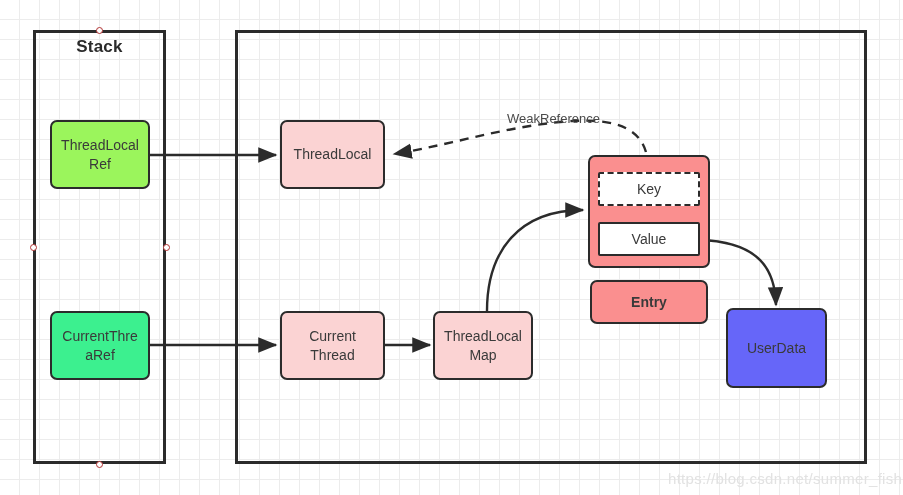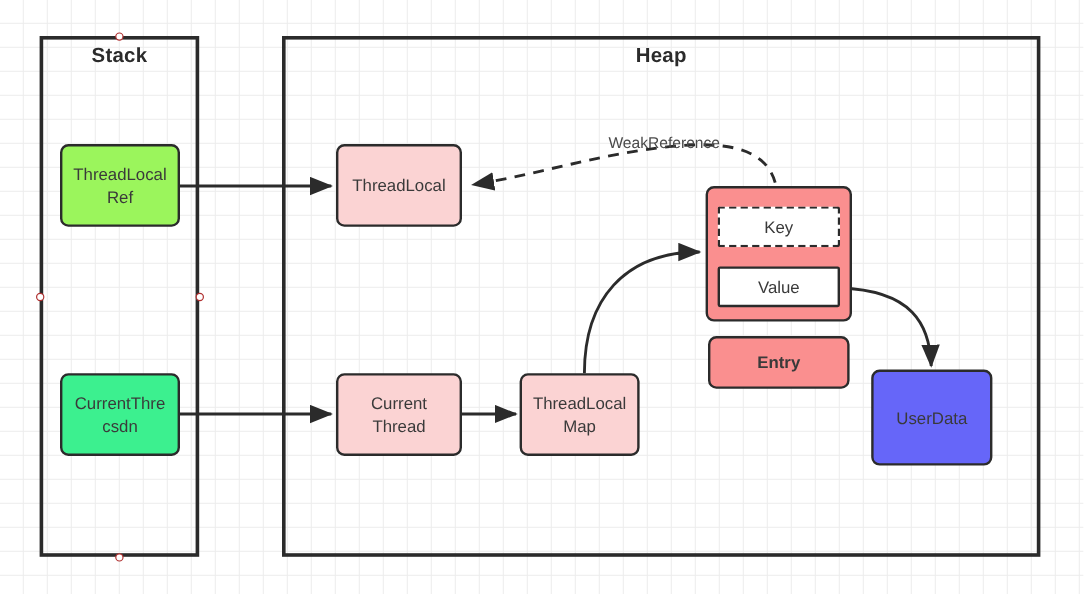--- a/index.html
+++ b/index.html
@@ -92,21 +92,20 @@
 <body>
 
 <div id="canvas">
 
   <div class="container-box" style="left:33px; top:30px; width:133px; height:434px;">
   </div>
   <div class="container-title" style="left:33px; top:37px; width:133px;">Stack</div>
 
   <div class="container-box" style="left:235px; top:30px; width:632px; height:434px;">
   </div>
-  <div class="container-title" style="left:235px; top:37px; width:632px;">Heap</div>
 
   <div class="handle" style="left:96px; top:27px;"></div>
   <div class="handle" style="left:30px; top:244px;"></div>
   <div class="handle" style="left:163px; top:244px;"></div>
   <div class="handle" style="left:96px; top:461px;"></div>
 
   <svg class="layer" viewBox="0 0 903 495">
     <defs>
       <marker id="arrow" markerWidth="9" markerHeight="9" refX="7.4" refY="3.2" orient="auto" markerUnits="strokeWidth">
         <path d="M0,0 L8,3.2 L0,6.4 z" fill="#2b2b2b"></path>
@@ -138,35 +137,36 @@
 
     <g>
       <path d="M648,168 C648,130 620,116 560,122 C500,128 450,145 394,154" fill="none" stroke="#2b2b2b" stroke-width="2.4" stroke-dasharray="9,7" marker-end="url(#arrow)"></path>
     </g>
   </svg>
 
   <div class="node" style="left:50px; top:120px; width:100px; height:69px; background:#9bf55c;">ThreadLocal
 Ref</div>
 
   <div class="node" style="left:50px; top:311px; width:100px; height:69px; background:#3cf08f;">CurrentThre
-csdn</div>
+aRef</div>
 
   <div class="node" style="left:280px; top:120px; width:105px; height:69px; background:#fbd3d3;">ThreadLocal</div>
 
   <div class="node" style="left:280px; top:311px; width:105px; height:69px; background:#fbd3d3;">Current
 Thread</div>
 
   <div class="node" style="left:433px; top:311px; width:100px; height:69px; background:#fbd3d3;">ThreadLocal
 Map</div>
 
   <div class="node" style="left:588px; top:155px; width:122px; height:113px; background:#fa8f8f; border-radius:7px;">
   </div>
   <div class="node dashed" style="left:598px; top:172px; width:102px; height:34px; background:#ffffff;">Key</div>
   <div class="node inner" style="left:598px; top:222px; width:102px; height:34px; background:#ffffff;">Value</div>
 
   <div class="node" style="left:590px; top:280px; width:118px; height:44px; background:#fa8f8f;font-weight:bold;">Entry</div>
 
   <div class="node" style="left:726px; top:308px; width:101px; height:80px; background:#6666f9;">UserData</div>
 
   <div class="edge-label" style="left:507px; top:111px;">WeakReference</div>
 
+  <div class="watermark" style="left:668px; top:470px;">https://blog.csdn.net/summer_fish</div>
 
 </div>
 
 </body></html>

